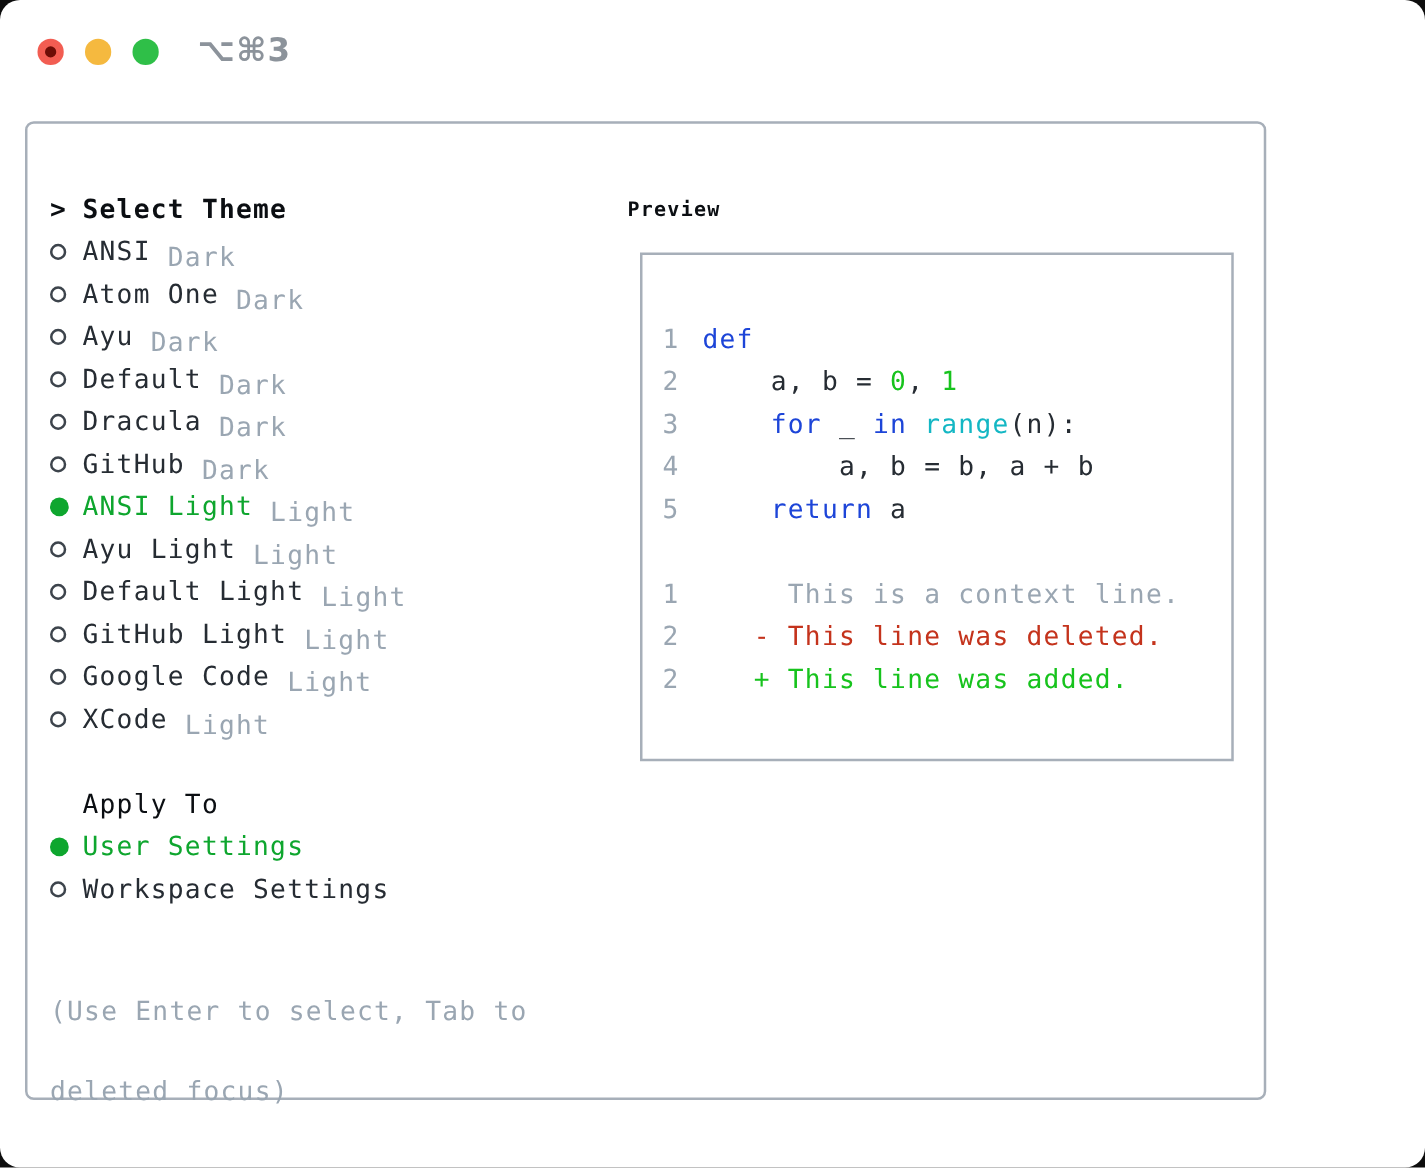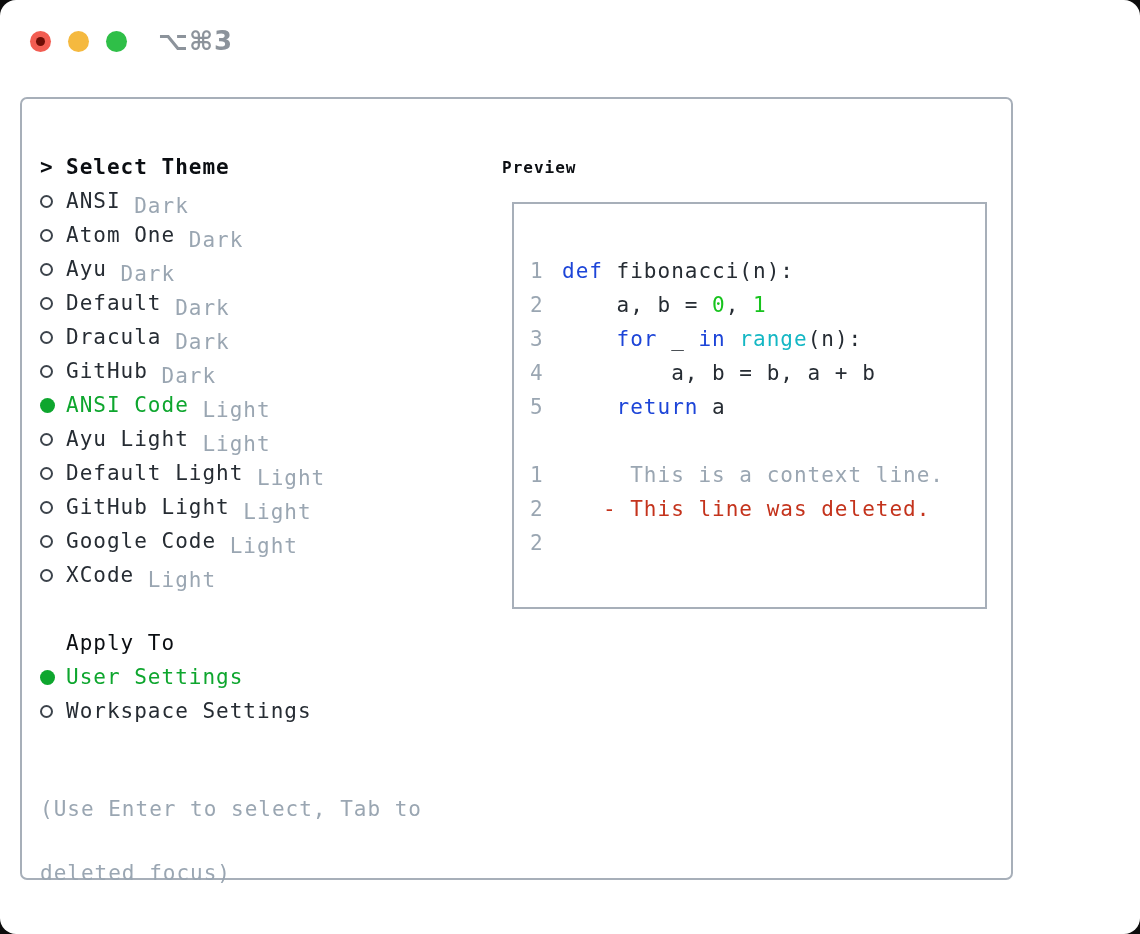--- a/index.html
+++ b/index.html
@@ -71,21 +71,21 @@
       <div class="row">
         <span class="marker caret">&gt;</span><span class="bold">Select Theme</span>
       </div>
       <div id="theme-list">
           <div class="row"><span class="marker"><span class="circle"></span></span><span class="name">ANSI</span><span class="variant">Dark</span></div>
           <div class="row"><span class="marker"><span class="circle"></span></span><span class="name">Atom One</span><span class="variant">Dark</span></div>
           <div class="row"><span class="marker"><span class="circle"></span></span><span class="name">Ayu</span><span class="variant">Dark</span></div>
           <div class="row"><span class="marker"><span class="circle"></span></span><span class="name">Default</span><span class="variant">Dark</span></div>
           <div class="row"><span class="marker"><span class="circle"></span></span><span class="name">Dracula</span><span class="variant">Dark</span></div>
           <div class="row"><span class="marker"><span class="circle"></span></span><span class="name">GitHub</span><span class="variant">Dark</span></div>
-          <div class="row"><span class="marker"><span class="circle filled"></span></span><span class="name sel">ANSI Code</span><span class="variant">Light</span></div>
+          <div class="row"><span class="marker"><span class="circle filled"></span></span><span class="name sel">ANSI Light</span><span class="variant">Light</span></div>
           <div class="row"><span class="marker"><span class="circle"></span></span><span class="name">Ayu Light</span><span class="variant">Light</span></div>
           <div class="row"><span class="marker"><span class="circle"></span></span><span class="name">Default Light</span><span class="variant">Light</span></div>
           <div class="row"><span class="marker"><span class="circle"></span></span><span class="name">GitHub Light</span><span class="variant">Light</span></div>
           <div class="row"><span class="marker"><span class="circle"></span></span><span class="name">Google Code</span><span class="variant">Light</span></div>
           <div class="row"><span class="marker"><span class="circle"></span></span><span class="name">XCode</span><span class="variant">Light</span></div>
         </div>
       <div class="spacer"></div>
       <div class="row">
         <span class="marker"></span><span class="name" style="color:var(--heading)">Apply To</span>
       </div>
@@ -97,26 +97,26 @@
       <div id="hint">
           <div class="row muted">(Use Enter to select, Tab to</div>
           <div class="row muted">deleted focus)</div>
         </div>
     </div>
 
     <div class="preview-heading">Preview</div>
 
     <div class="preview-box">
       <div class="code" id="code-block">
-          <div class="row"><span class="lnum">1</span><span class="seg c-blue">def</span><span class="seg c-fg"> fibonacci(n):</span></div>
+          <div class="row"><span class="lnum">1</span><span class="seg c-blue">def</span></div>
           <div class="row"><span class="lnum">2</span><span class="seg c-fg">    a, b = </span><span class="seg c-green">0</span><span class="seg c-fg">, </span><span class="seg c-green">1</span></div>
           <div class="row"><span class="lnum">3</span><span class="seg c-fg">    </span><span class="seg c-blue">for</span><span class="seg c-fg"> _ </span><span class="seg c-blue">in</span><span class="seg c-fg"> </span><span class="seg c-cyan">range</span><span class="seg c-fg">(n):</span></div>
           <div class="row"><span class="lnum">4</span><span class="seg c-fg">        a, b = b, a + b</span></div>
           <div class="row"><span class="lnum">5</span><span class="seg c-fg">    </span><span class="seg c-blue">return</span><span class="seg c-fg"> a</span></div>
           <div class="row"><span class="lnum"></span></div>
           <div class="row"><span class="lnum">1</span><span class="seg c-muted">     This is a context line.</span></div>
           <div class="row"><span class="lnum">2</span><span class="seg c-red">   - This line was deleted.</span></div>
-          <div class="row"><span class="lnum">2</span></div>
+          <div class="row"><span class="lnum">2</span><span class="seg c-green">   + This line was added.</span></div>
         </div>
     </div>
 
   </div>
 </div>
 
 </body></html>

